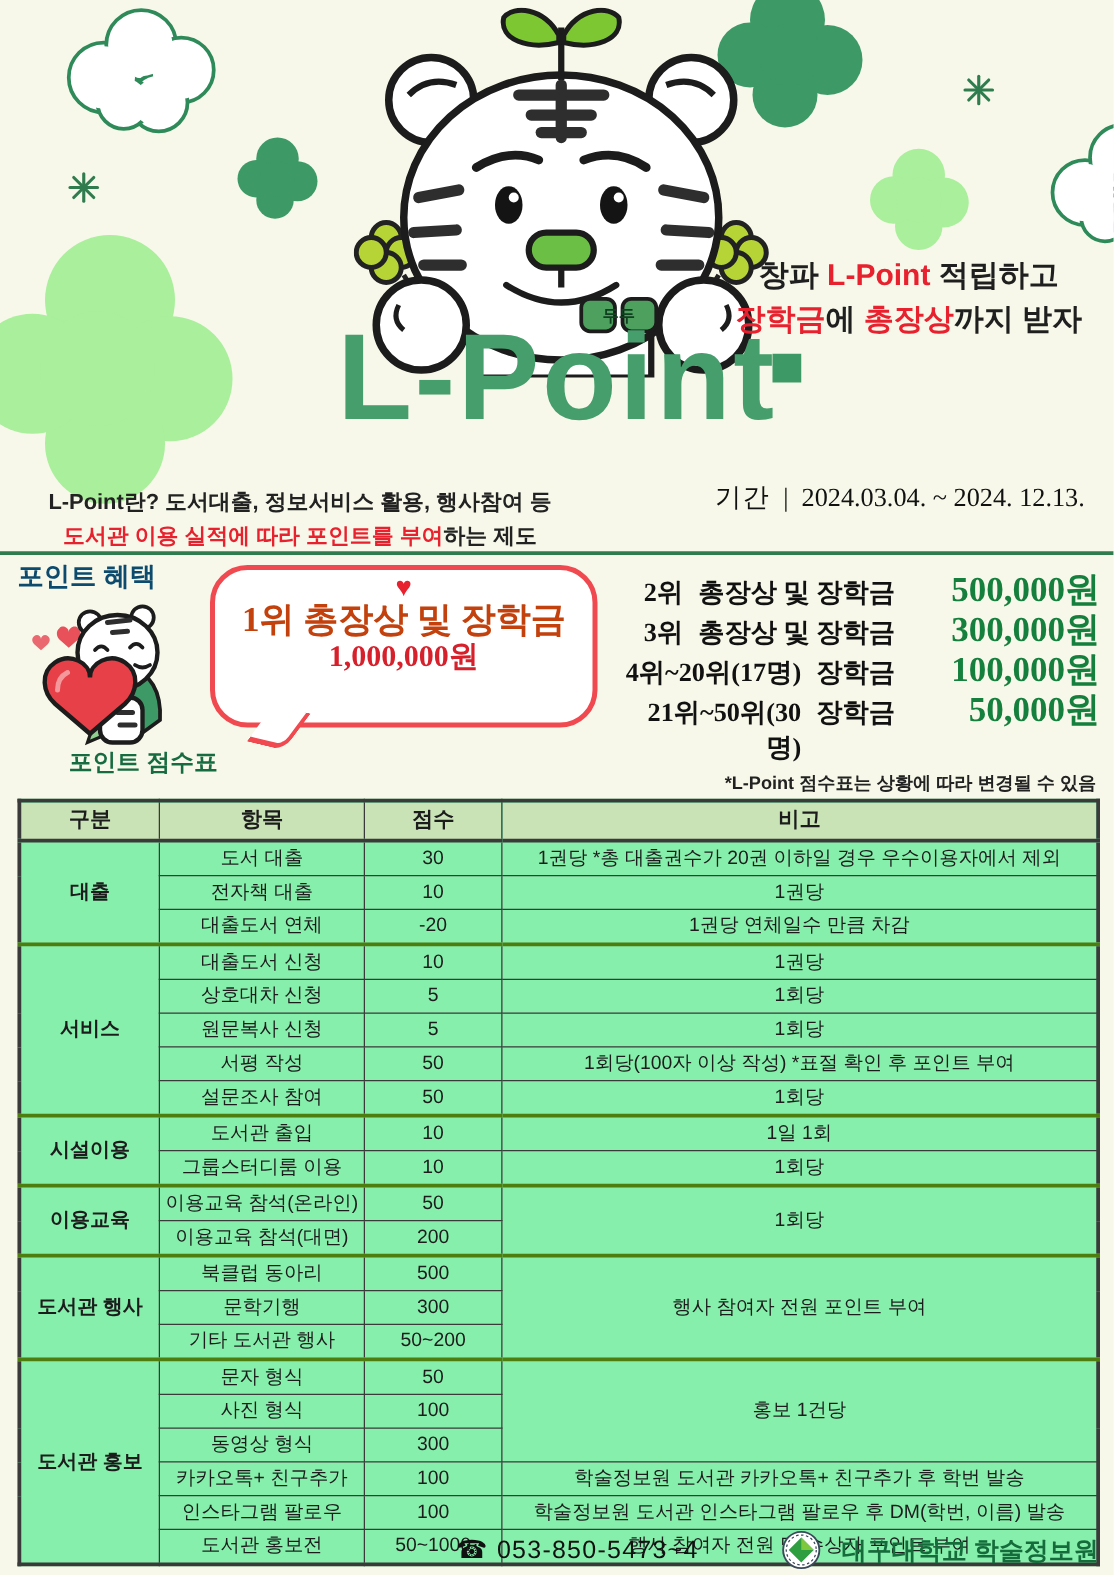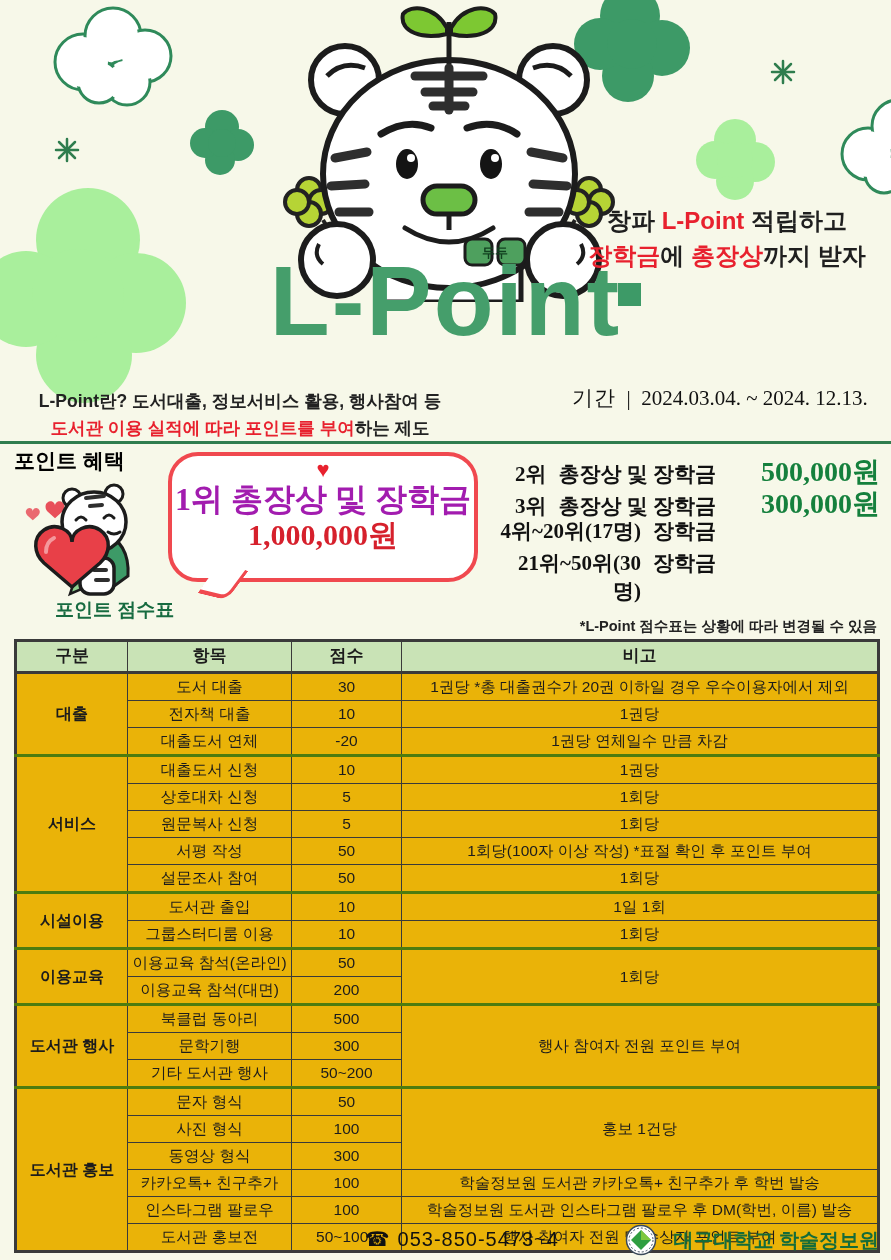--- a/index.html
+++ b/index.html
@@ -22,43 +22,43 @@
   .sep-line{left:0;top:441px;width:891px;height:3px;background:#2f7d4e;z-index:2;}
 
   
   .intro-left{left:20px;top:388px;width:440px;text-align:center;font-size:17.5px;font-weight:bold;
     line-height:1.55;color:#222;z-index:3;}
   .intro-right{left:572px;top:384px;font-family:"Liberation Serif","DejaVu Serif",serif;
     font-size:21px;color:#111;line-height:1.35;z-index:3;}
   .intro-right .lbl{letter-spacing:1px;}
 
   
-  .benefit-heading{left:14px;top:447px;font-size:21px;font-weight:bold;color:#000000;z-index:3;}
+  .benefit-heading{left:14px;top:447px;font-size:21px;font-weight:bold;color:#0c4a6e;z-index:3;}
   .bubble{left:168px;top:452px;width:302px;height:122px;background:#fff;border:4px solid #f0494f;
     border-radius:30px;text-align:center;z-index:3;}
   .bubble .heart{display:block;color:#e8212e;font-size:22px;line-height:1;margin-top:3px;}
-  .bubble .l1{font-size:32px;font-weight:bold;color:#a21caf;line-height:1.15;
+  .bubble .l1{font-size:28px;font-weight:bold;color:#c2410c;line-height:1.15;
     font-family:"Liberation Serif","DejaVu Serif",serif;}
-  .bubble .l2{font-size:30px;font-weight:bold;color:#d6202c;line-height:1.15;
+  .bubble .l2{font-size:24px;font-weight:bold;color:#d6202c;line-height:1.15;
     font-family:"Liberation Serif","DejaVu Serif",serif;}
   .bubble-tail{position:absolute;left:34px;bottom:-19px;width:30px;height:26px;background:#fff;
     border-right:4px solid #f0494f;border-bottom:4px solid #f0494f;
     transform:skewX(-28deg) rotate(12deg);border-bottom-right-radius:10px;}
   .ranks{left:492px;top:453px;width:388px;z-index:3;font-family:"Liberation Serif","DejaVu Serif",serif;}
   .rank-row{display:grid;grid-template-columns:auto auto 152px;justify-content:end;
     align-items:baseline;column-gap:12px;height:32px;}
   .rank-row .rk{font-size:21px;font-weight:bold;color:#111;text-align:right;}
   .rank-row .ds{font-size:21px;font-weight:bold;color:#111;}
   .rank-row .am{font-size:28px;font-weight:bold;color:#15803d;text-align:right;}
 
   
   .table-heading{left:14px;top:597px;font-size:19px;font-weight:bold;color:#176b40;z-index:3;margin-left:41px;}
   .table-note{right:14px;top:617px;font-size:14.5px;font-weight:bold;color:#222;z-index:3;}
   .score-table-wrap{left:14px;top:639px;z-index:3;}
-  table.score{border-collapse:collapse;width:863px;table-layout:fixed;background:#eab308;
+  table.score{border-collapse:collapse;width:863px;table-layout:fixed;background:#86efac;
     border:3px solid #3a3a3a;}
   table.score th,table.score td{border:1px solid #3a3a3a;padding:0 4px;text-align:center;
     font-size:15.5px;color:#1c1c1c;height:26px;line-height:1.1;overflow:hidden;white-space:nowrap;}
   table.score thead th{background:#c9e3b6;font-weight:bold;font-size:17px;height:29px;
     border-bottom:3px solid #3a3a3a;}
   table.score td.cat{font-weight:bold;font-size:16px;}
   table.score tr.group-start td{border-top:3px solid #4d7c0f;}
   col.c-cat{width:112px;} col.c-item{width:164px;} col.c-pts{width:110px;} col.c-note{width:477px;}
 
   
@@ -299,24 +299,26 @@
       <span class="am">500,000원</span>
     </div>
     <div class="rank-row">
       <span class="rk">3위</span>
       <span class="ds">총장상 및 장학금</span>
       <span class="am">300,000원</span>
     </div>
     <div class="rank-row">
       <span class="rk">4위~20위(17명)</span>
       <span class="ds">장학금</span>
+      <span class="am">100,000원</span>
     </div>
     <div class="rank-row">
       <span class="rk">21위~50위(30명)</span>
       <span class="ds">장학금</span>
+      <span class="am">50,000원</span>
     </div>
   </div>
 
   <div class="abs table-heading">포인트 점수표</div>
   <div class="abs table-note">*L-Point 점수표는 상황에 따라 변경될 수 있음</div>
   <div class="abs score-table-wrap">
     <table class="score">
       <colgroup>
           <col class="c-cat">
           <col class="c-item">

